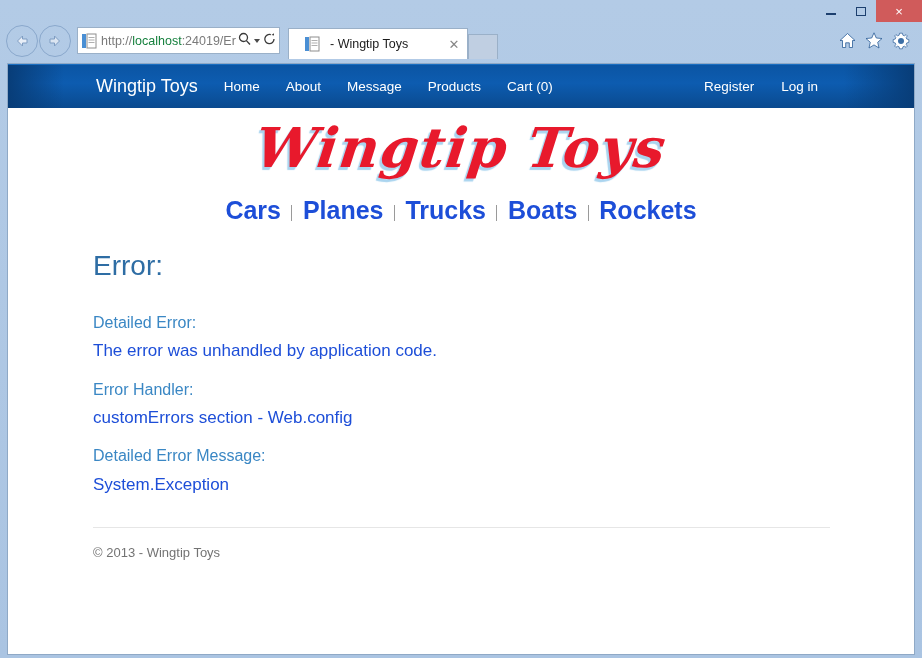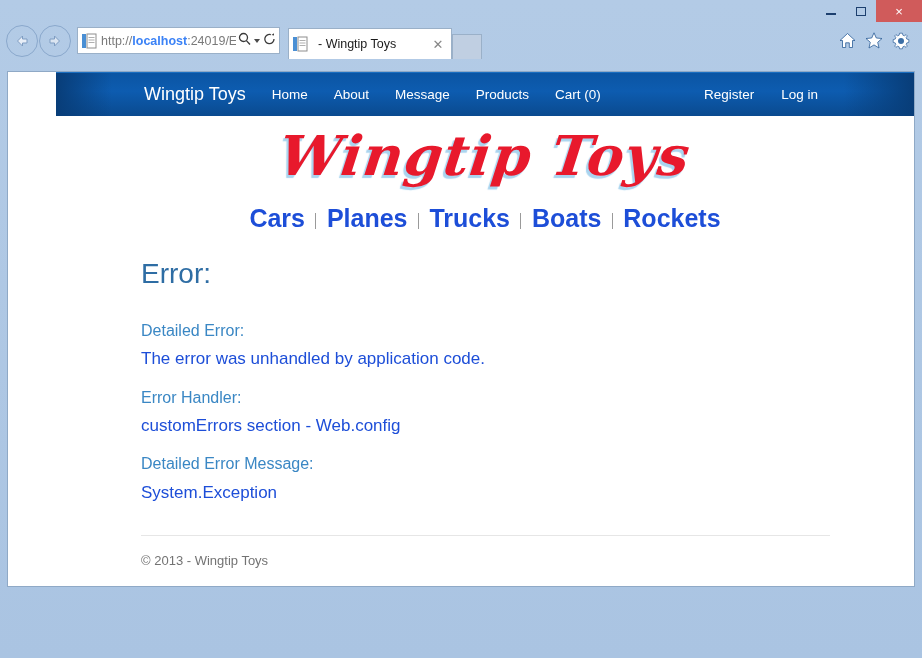--- a/index.html
+++ b/index.html
@@ -107,21 +107,21 @@
     position: relative;
   }
   .url-text {
     flex: 1 1 auto;
     font-size: 12.5px;
     color: #666666;
     white-space: nowrap;
     overflow: hidden;
     line-height: 16px;
   }
-  .url-text b { color: #3b82f6; font-weight: 700; }
+  .url-text b { color: #15803d; font-weight: 400; }
   .url-text .dim { color: #7a7a7a; }
   .addr-icons {
     flex: 0 0 auto;
     display: flex;
     align-items: center;
     gap: 2px;
     padding-left: 2px;
   }
   .addr-icons .caret {
     width: 0; height: 0;
@@ -134,28 +134,28 @@
   
   .tabstrip {
     display: flex;
     align-items: flex-end;
     height: 37px;
     margin-left: 8px;
     flex: 1 1 auto;
     min-width: 0;
   }
   .tab {
-    width: 164px;
+    width: 180px;
     height: 31px;
     background: #ffffff;
     border: 1px solid #9ab0c8;
     border-bottom: none;
     display: flex;
     align-items: center;
-    padding: 0 6px 0 4px;
+    padding: 0 6px 0 16px;
     margin-bottom: 0px;
   }
   .tab-title {
     flex: 1 1 auto;
     font-size: 12.5px;
     color: #1a1a1a;
     white-space: nowrap;
     overflow: hidden;
     margin-left: 6px;
   }
@@ -182,26 +182,25 @@
     gap: 9px;
     padding: 0 8px 0 10px;
     color: #ffffff;
   }
   .toolbar-icons svg { display: block; }
 
   
   .viewport {
     position: relative;
     width: 908px;
-    height: 516px;
-    margin: 12px auto;
+    height: 592px;
+    margin: 4px auto;
     background: #ffffff;
     border: 1px solid #8fa9c6;
     overflow: hidden;
-    padding-left: 48px;
   }
 
   
   .site-nav {
     height: 44px;
     background: linear-gradient(180deg, #0b55a3 0%, #0d5cb0 42%, #0a4a8f 100%);
     border-top: 1px solid #1a6ec0;
     display: flex;
     align-items: center;
     position: relative;

